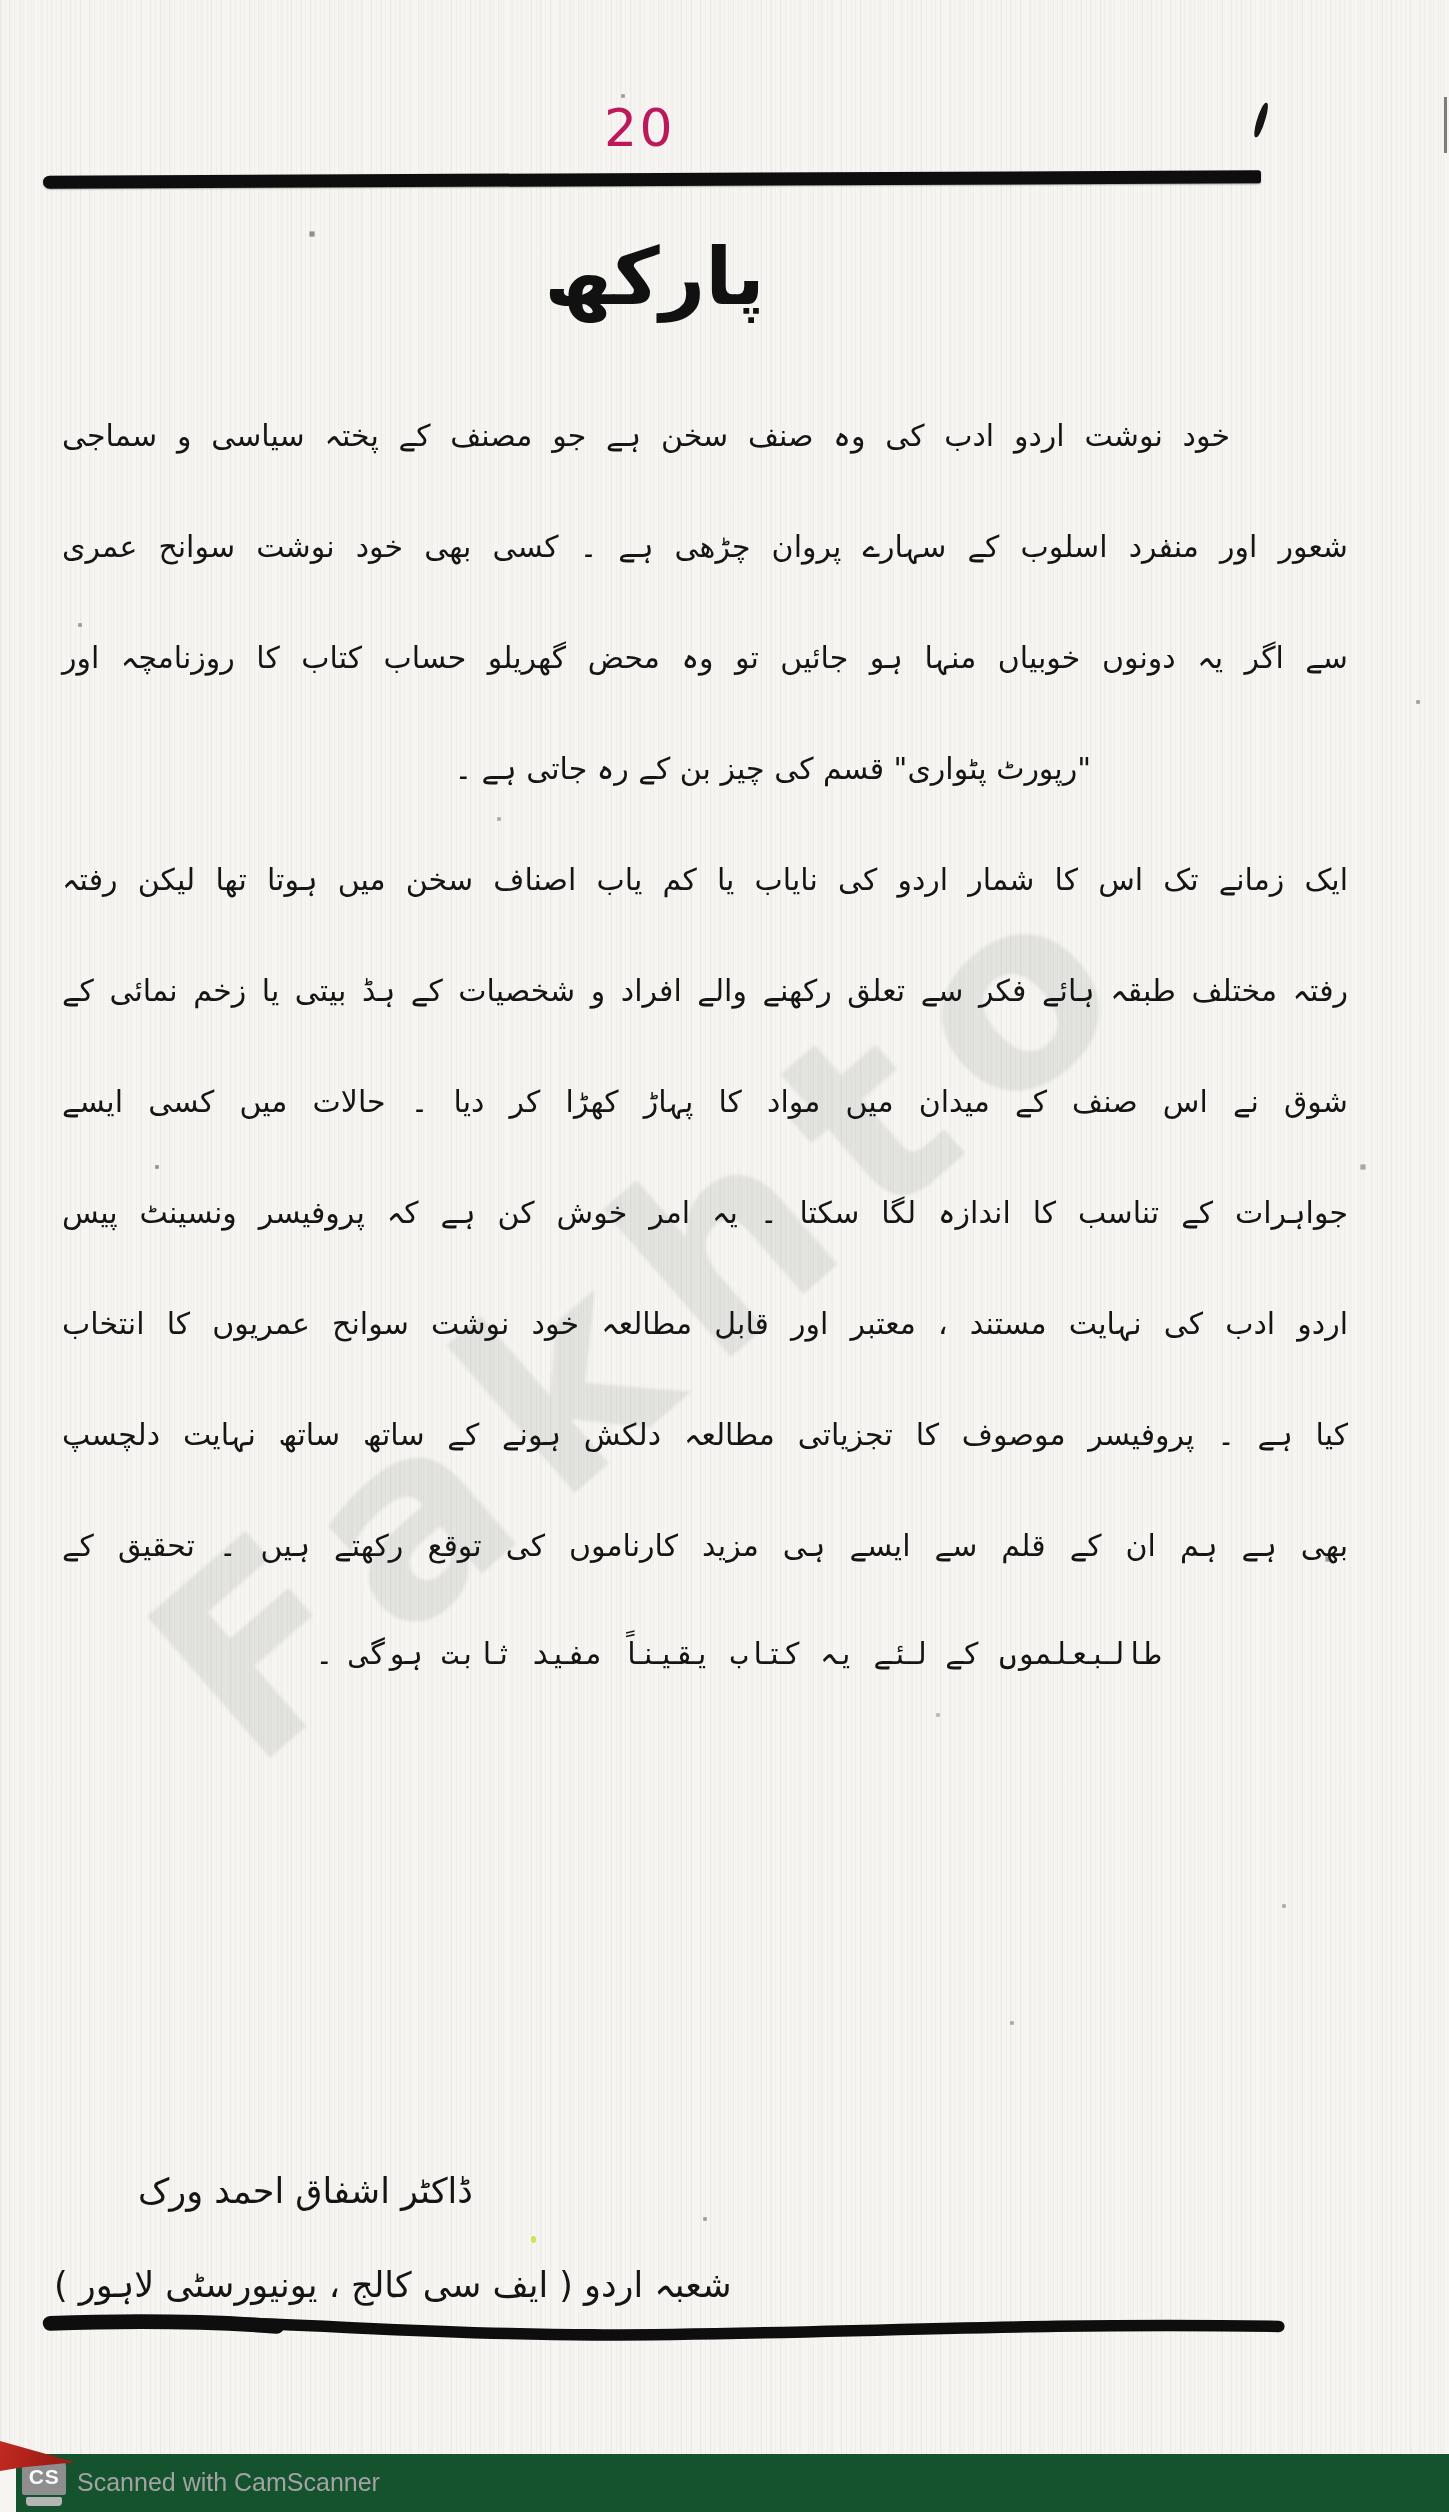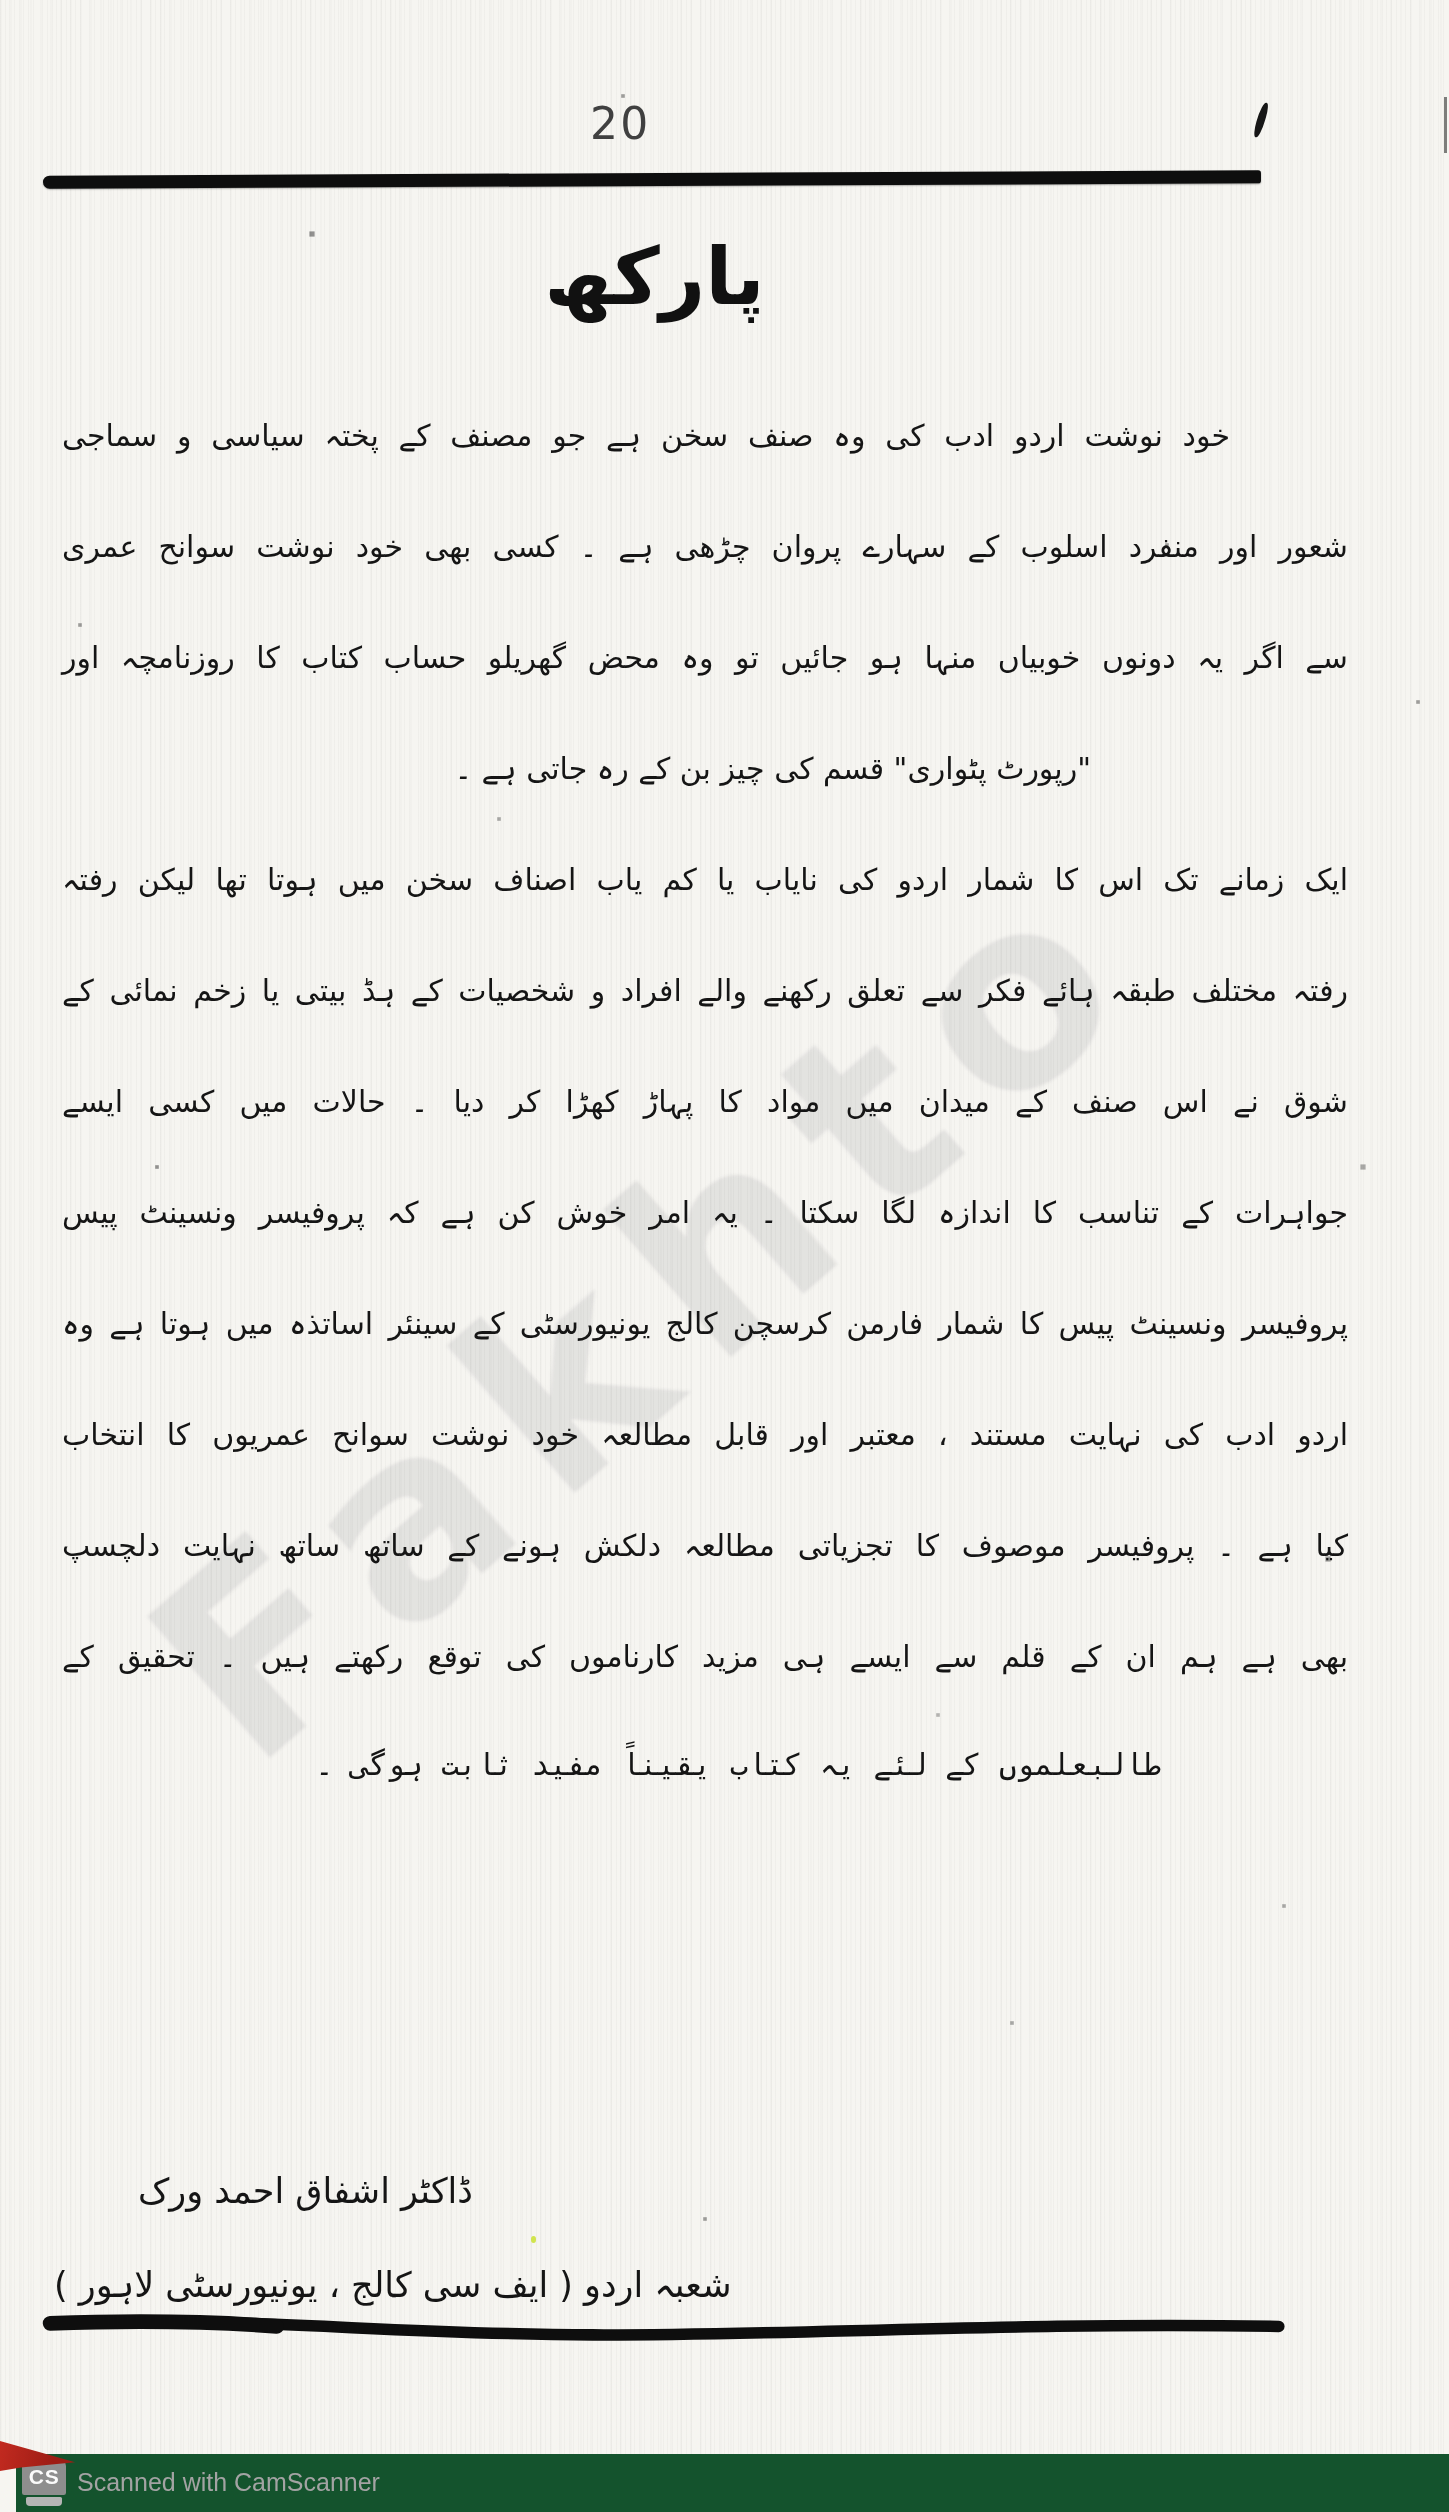--- a/index.html
+++ b/index.html
@@ -31,22 +31,22 @@
 
   .watermark{
     position:absolute; left:194px; top:1578px; z-index:1;
     transform:rotate(-41deg); transform-origin:0 50%;
     font-size:257px; font-weight:bold; letter-spacing:36px; line-height:257px;
     color:rgba(130,130,135,0.16); filter:blur(1.6px); white-space:nowrap;
     font-family:"DejaVu Sans", sans-serif; user-select:none;
   }
 
   .page-number{
-    position:absolute; left:590px; top:98px; z-index:4;
-    font-size:44px; letter-spacing:2.3px; color:#404040;
+    position:absolute; left:604px; top:98px; z-index:4;
+    font-size:52px; letter-spacing:2.3px; color:#be185d;
     font-family:"DejaVu Sans", sans-serif;
   }
   .corner-mark{
     position:absolute; left:1257px; top:102px; width:7.8px; height:36px; z-index:4;
     background:#161616; border-radius:60% 40% 55% 45%; transform:rotate(16deg);
   }
   .top-rule{
     position:absolute; left:43px; top:173px; width:1218px; height:13.2px; z-index:4;
     background:#0e0e0e; transform:rotate(-0.25deg); border-radius:7px 3.1px 3.1px 7px;
     box-shadow:0 0.8px 1.6px rgba(0,0,0,.35);
@@ -123,21 +123,20 @@
       <span class="line j">سے اگر یہ دونوں خوبیاں منہا ہو جائیں تو وہ محض گھریلو حساب کتاب کا روزنامچہ اور</span>
       <span class="line ind-p1last">"رپورٹ پٹواری" قسم کی چیز بن کے رہ جاتی ہے ۔</span>
     </div>
     <div>
       <span class="line j">ایک زمانے تک اس کا شمار اردو کی نایاب یا کم یاب اصناف سخن میں ہوتا تھا لیکن رفتہ</span>
       <span class="line j">رفتہ مختلف طبقہ ہائے فکر سے تعلق رکھنے والے افراد و شخصیات کے ہڈ بیتی یا زخم نمائی کے</span>
       <span class="line j">شوق نے اس صنف کے میدان میں مواد کا پہاڑ کھڑا کر دیا ۔ حالات میں کسی ایسے</span>
       <span class="line j">جواہرات کے تناسب کا اندازہ لگا سکتا ۔ یہ امر خوش کن ہے کہ پروفیسر ونسینٹ پیس</span>
     </div>
     <div>
-      <span class="line j">پروفیسر ونسینٹ پیس کا شمار فارمن کرسچن کالج یونیورسٹی کے سینئر اساتذہ میں ہوتا ہے وہ</span>
       <span class="line j">اردو ادب کی نہایت مستند ، معتبر اور قابل مطالعہ خود نوشت سوانح عمریوں کا انتخاب</span>
       <span class="line j">کیا ہے ۔ پروفیسر موصوف کا تجزیاتی مطالعہ دلکش ہونے کے ساتھ ساتھ نہایت دلچسپ</span>
       <span class="line j">بھی ہے ہم ان کے قلم سے ایسے ہی مزید کارناموں کی توقع رکھتے ہیں ۔ تحقیق کے</span>
       <span class="line ind-p3last">طالبعلموں کے لئے یہ کتاب یقیناً مفید ثابت ہوگی ۔</span>
     </div>
   </div>
 
   <div class="sig-author">ڈاکٹر اشفاق احمد ورک</div>
   <div class="sig-affiliation">شعبہ اردو ( ایف سی کالج ، یونیورسٹی لاہور )</div>
 

